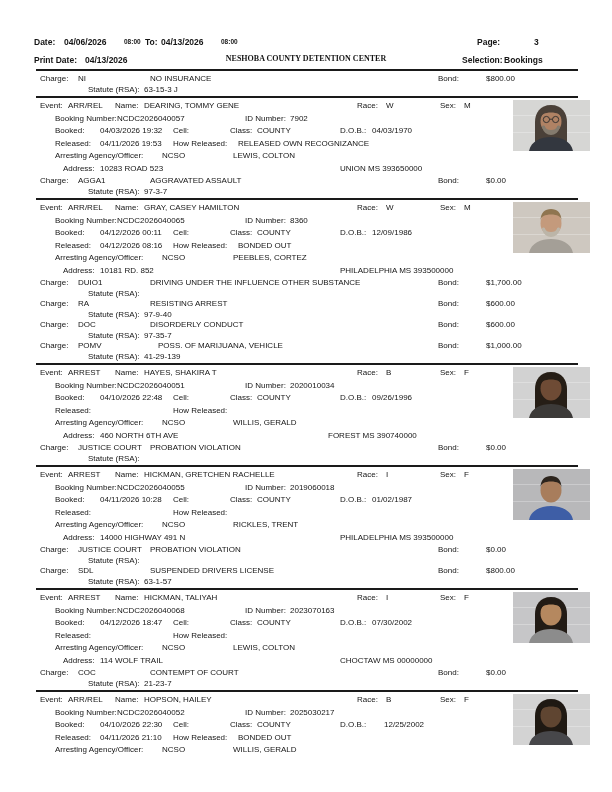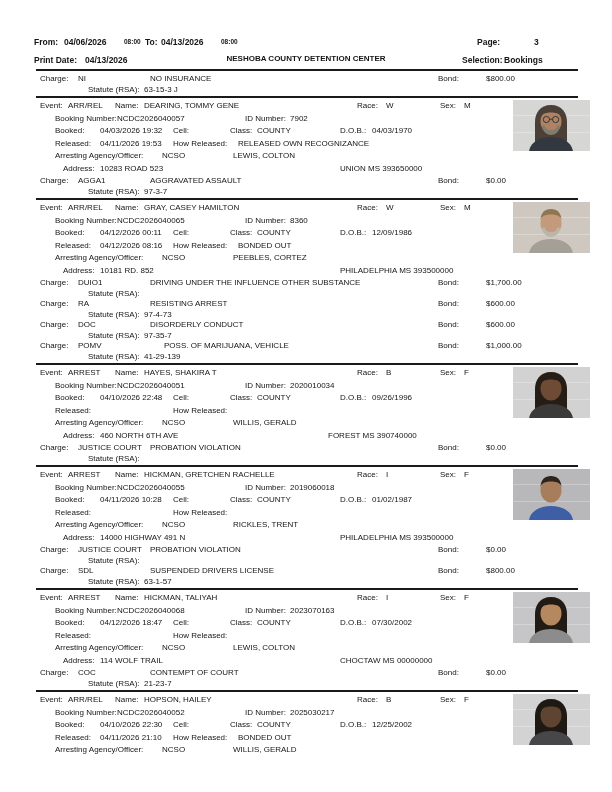--- a/index.html
+++ b/index.html
@@ -7,41 +7,41 @@
     width:612px;height:792px;background:#ffffff;position:relative;
     font-family:"Liberation Sans", sans-serif;font-size:8px;color:#151515;
     overflow:hidden;margin:0 auto;
   }
   
   .rpt-header{margin:34px 34px 0 34px;position:relative;}
   .hrow{position:relative;height:18px;}
   .hrow span{position:absolute;top:3px;white-space:nowrap;font-weight:bold;font-size:8.5px;}
   .hrow .small-time{font-size:6.5px;top:4px;}
   .hrow .report-title{left:0;right:0;text-align:center;font-size:12.5px;top:-1px;}
-  .hrow .facility{left:0;right:0;text-align:center;font-size:8px;top:2px;}
+  .hrow .facility{left:0;right:0;text-align:center;font-size:8px;top:2px;font-family:Liberation Serif, serif;}
   
   .block{border-top:2px solid #1a1a1a;padding:2px 0 2px 0;margin:0 34px 0 36px;position:relative;}
   .row{position:relative;height:12.5px;}
   .row > span{position:absolute;top:1px;white-space:nowrap;}
   .charge-row{height:11px;}
   .statute-row{height:10px;}
   
   .photo{position:absolute;left:477px;top:2px;width:77px;height:51px;}
   .photo svg{width:77px;height:51px;display:block;}
   .g-glasses{display:var(--glasses,none);}
   .p-longhair{display:var(--long,none);}
 </style>
 </head>
 <body>
 
 <div class="page">
 
   <div class="rpt-header">
     <div class="hrow">
-      <span style="left:0">From:</span>
+      <span style="left:0">Date:</span>
       <span style="left:30px">04/06/2026</span>
       <span class="small-time" style="left:90px">08:00</span>
       <span style="left:111px">To:</span>
       <span style="left:127px">04/13/2026</span>
       <span class="small-time" style="left:187px">08:00</span>
       <span style="left:443px">Page:</span>
       <span style="left:500px">3</span>
     </div>
     <div class="hrow" style="height:17px">
       <span style="left:0">Print Date:</span>
@@ -219,39 +219,39 @@
 
   <div class="row charge-row">
     <span style="left:4px">Charge:</span>
     <span style="left:42px">RA</span>
     <span style="left:114px">RESISTING ARREST</span>
     <span style="left:402px">Bond:</span>
     <span style="left:450px">$600.00</span>
   </div>
   <div class="row statute-row">
     <span style="left:52px">Statute (RSA):</span>
-    <span style="left:108px">97-4-73</span>
+    <span style="left:108px">97-9-40</span>
   </div>
 
   <div class="row charge-row">
     <span style="left:4px">Charge:</span>
     <span style="left:42px">DOC</span>
     <span style="left:114px">DISORDERLY CONDUCT</span>
     <span style="left:402px">Bond:</span>
     <span style="left:450px">$600.00</span>
   </div>
   <div class="row statute-row">
     <span style="left:52px">Statute (RSA):</span>
     <span style="left:108px">97-35-7</span>
   </div>
 
   <div class="row charge-row">
     <span style="left:4px">Charge:</span>
     <span style="left:42px">POMV</span>
-    <span style="left:128px">POSS. OF MARIJUANA, VEHICLE</span>
+    <span style="left:122px">POSS. OF MARIJUANA, VEHICLE</span>
     <span style="left:402px">Bond:</span>
     <span style="left:450px">$1,000.00</span>
   </div>
   <div class="row statute-row">
     <span style="left:52px">Statute (RSA):</span>
     <span style="left:108px">41-29-139</span>
   </div>
 </div>
   </section>
 
@@ -531,21 +531,21 @@
       <span style="left:254px">2025030217</span>
     </div>
     <div class="row">
       <span style="left:19px">Booked:</span>
       <span style="left:64px">04/10/2026 22:30</span>
       <span style="left:137px">Cell:</span>
       <span style="left:158px"></span>
       <span style="left:194px">Class:</span>
       <span style="left:221px">COUNTY</span>
       <span style="left:304px">D.O.B.:</span>
-      <span style="left:336px">12/25/2002</span>
+      <span style="left:348px">12/25/2002</span>
     </div>
     <div class="row">
       <span style="left:19px">Released:</span>
       <span style="left:64px">04/11/2026 21:10</span>
       <span style="left:137px">How Released:</span>
       <span style="left:202px">BONDED OUT</span>
     </div>
     <div class="row">
       <span style="left:19px">Arresting Agency/Officer:</span>
       <span style="left:126px">NCSO</span>

